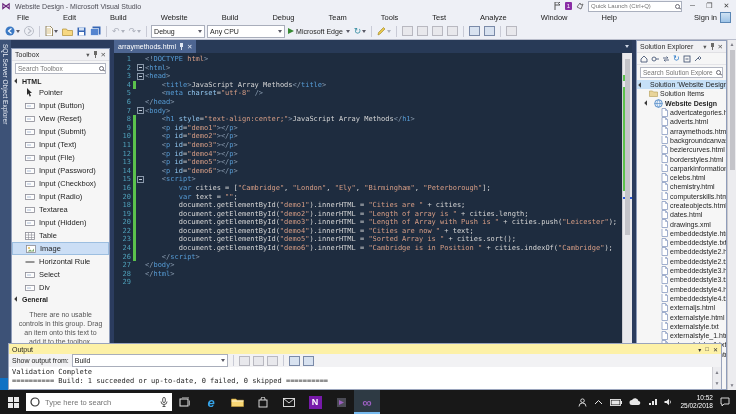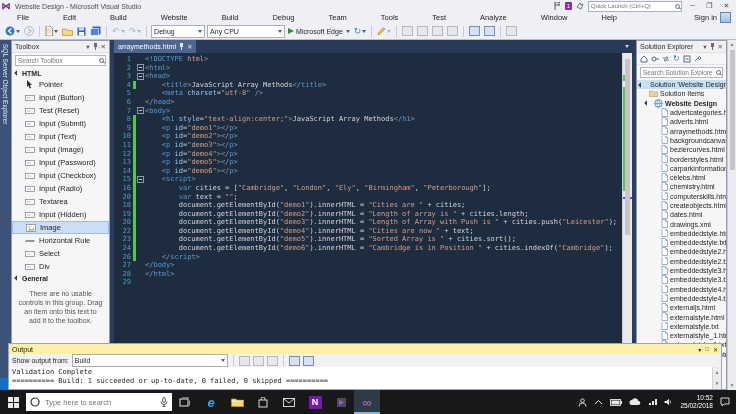--- a/index.html
+++ b/index.html
@@ -28,21 +28,21 @@
   .dis{color:#AEB2BD;}
   .tri{width:0;height:0;border-left:2.5px solid transparent;border-right:2.5px solid transparent;border-top:3px solid #5a5a66;margin-left:1px;}
   .combo{height:11px;background:#fff;border:1px solid #A9AEBB;display:flex;align-items:center;font-size:7px;padding:0 2px;gap:2px;}
   .combo .lbl{flex:1;white-space:nowrap;}
   .play{width:0;height:0;border-left:6px solid #388A34;border-top:3.5px solid transparent;border-bottom:3.5px solid transparent;display:inline-block;}
   
   #main{position:absolute;left:0;top:40px;width:736px;height:350px;background:#2B3C5E;}
   #side-strip{position:absolute;left:0;top:0;width:11px;height:350px;background:#3D5277;}
   #side-strip span{writing-mode:vertical-rl;font-size:6.5px;color:#E8ECF5;padding-top:4px;display:block;margin:0 auto;white-space:nowrap;}
   
-  #toolbox{position:absolute;left:11px;top:0;width:99px;height:350px;background:#F6F6F6;border:1px solid #8E9CB9;box-sizing:border-box;}
+  #toolbox{position:absolute;left:11px;top:8px;width:99px;height:350px;background:#F6F6F6;border:1px solid #8E9CB9;box-sizing:border-box;}
   .panel-head{height:11px;background:#F0F0F3;display:flex;align-items:center;font-size:7px;color:#2b2b2b;padding:0 3px;border-bottom:1px solid #E0E0E4;}
   .panel-head .ic{margin-left:auto;display:flex;gap:3px;color:#555;font-size:6.5px;}
   .searchbox{height:9px;margin:2px 3px;border:1px solid #B2B6C2;background:#fff;display:flex;align-items:center;}
   .searchbox input{flex:1;border:0;outline:0;font-size:6.5px;font-family:"Liberation Sans",sans-serif;padding:0 2px;background:transparent;color:#444;min-width:0;}
   .mag{width:7px;height:7px;position:relative;flex:0 0 7px;}
   .mag:before{content:"";position:absolute;left:1px;top:1px;width:3px;height:3px;border:1px solid #6b6b75;border-radius:50%;}
   .mag:after{content:"";position:absolute;left:5px;top:5px;width:2px;height:1px;background:#6b6b75;transform:rotate(45deg);}
   .group-head{height:10px;display:flex;align-items:center;font-size:7px;font-weight:bold;color:#1e1e1e;padding:0 3px;background:#F6F6F6;}
   .exp{width:0;height:0;border-left:4px solid #3b3b3b;border-top:4px solid transparent;transform:rotate(45deg);margin-right:3px;}
   .tb-item{height:13px;display:flex;align-items:center;gap:4px;padding-left:12px;font-size:7.5px;color:#1e1e1e;}
@@ -296,21 +296,21 @@
             </span>
             <span>Input (Button)</span>
           </div>
           <div class="tb-item">
             <span class="tb-icon">
               <svg width="10" height="8" viewBox="0 0 10 8">
                 <rect x="0.5" y="1.5" width="9" height="5" fill="#fdfdfd" stroke="#8a8a94" stroke-width="0.8"></rect>
                 <path d="M2 4h4" stroke="#9ab0d0" stroke-width="0.8"></path>
               </svg>
             </span>
-            <span>Test (Reset)</span>
+            <span>View (Reset)</span>
           </div>
           <div class="tb-item">
             <span class="tb-icon">
               <svg width="10" height="8" viewBox="0 0 10 8">
                 <rect x="0.5" y="1.5" width="9" height="5" fill="#fdfdfd" stroke="#8a8a94" stroke-width="0.8"></rect>
                 <path d="M2 4h4" stroke="#9ab0d0" stroke-width="0.8"></path>
               </svg>
             </span>
             <span>Input (Submit)</span>
           </div>
@@ -323,21 +323,21 @@
             </span>
             <span>Input (Text)</span>
           </div>
           <div class="tb-item">
             <span class="tb-icon">
               <svg width="10" height="8" viewBox="0 0 10 8">
                 <rect x="0.5" y="1.5" width="9" height="5" fill="#fdfdfd" stroke="#8a8a94" stroke-width="0.8"></rect>
                 <path d="M2 4h4" stroke="#9ab0d0" stroke-width="0.8"></path>
               </svg>
             </span>
-            <span>Input (Image)</span>
+            <span>Input (File)</span>
           </div>
           <div class="tb-item">
             <span class="tb-icon">
               <svg width="10" height="8" viewBox="0 0 10 8">
                 <rect x="0.5" y="1.5" width="9" height="5" fill="#fdfdfd" stroke="#8a8a94" stroke-width="0.8"></rect>
                 <path d="M2 4h4" stroke="#9ab0d0" stroke-width="0.8"></path>
               </svg>
             </span>
             <span>Input (Password)</span>
           </div>
@@ -369,20 +369,29 @@
             <span>Textarea</span>
           </div>
           <div class="tb-item">
             <span class="tb-icon">
               <svg width="10" height="8" viewBox="0 0 10 8">
                 <rect x="0.5" y="1.5" width="9" height="5" fill="#fdfdfd" stroke="#8a8a94" stroke-width="0.8"></rect>
                 <path d="M2 4h4" stroke="#9ab0d0" stroke-width="0.8"></path>
               </svg>
             </span>
             <span>Input (Hidden)</span>
+          </div>
+          <div class="tb-item">
+            <span class="tb-icon">
+              <svg width="10" height="8" viewBox="0 0 10 8">
+                <rect x="0.5" y="0.5" width="9" height="7" fill="#fff" stroke="#8a8a94" stroke-width="0.8"></rect>
+                <path d="M0.5 3h9M0.5 5.5h9M3.5 0.5v7M6.5 0.5v7" stroke="#8a8a94" stroke-width="0.6"></path>
+              </svg>
+            </span>
+            <span>Table</span>
           </div>
           <div class="tb-item selected">
             <span class="tb-icon">
               <svg width="10" height="8" viewBox="0 0 10 8">
                 <rect x="0.5" y="0.5" width="9" height="7" fill="#fff" stroke="#8a8a94" stroke-width="0.8"></rect>
                 <circle cx="3" cy="3" r="1" fill="#e2b84c"></circle>
                 <path d="M1.5 6.5l2.5-2 2 1.5 2-2.5v3z" fill="#7aa86a"></path>
               </svg>
             </span>
             <span>Image</span>

